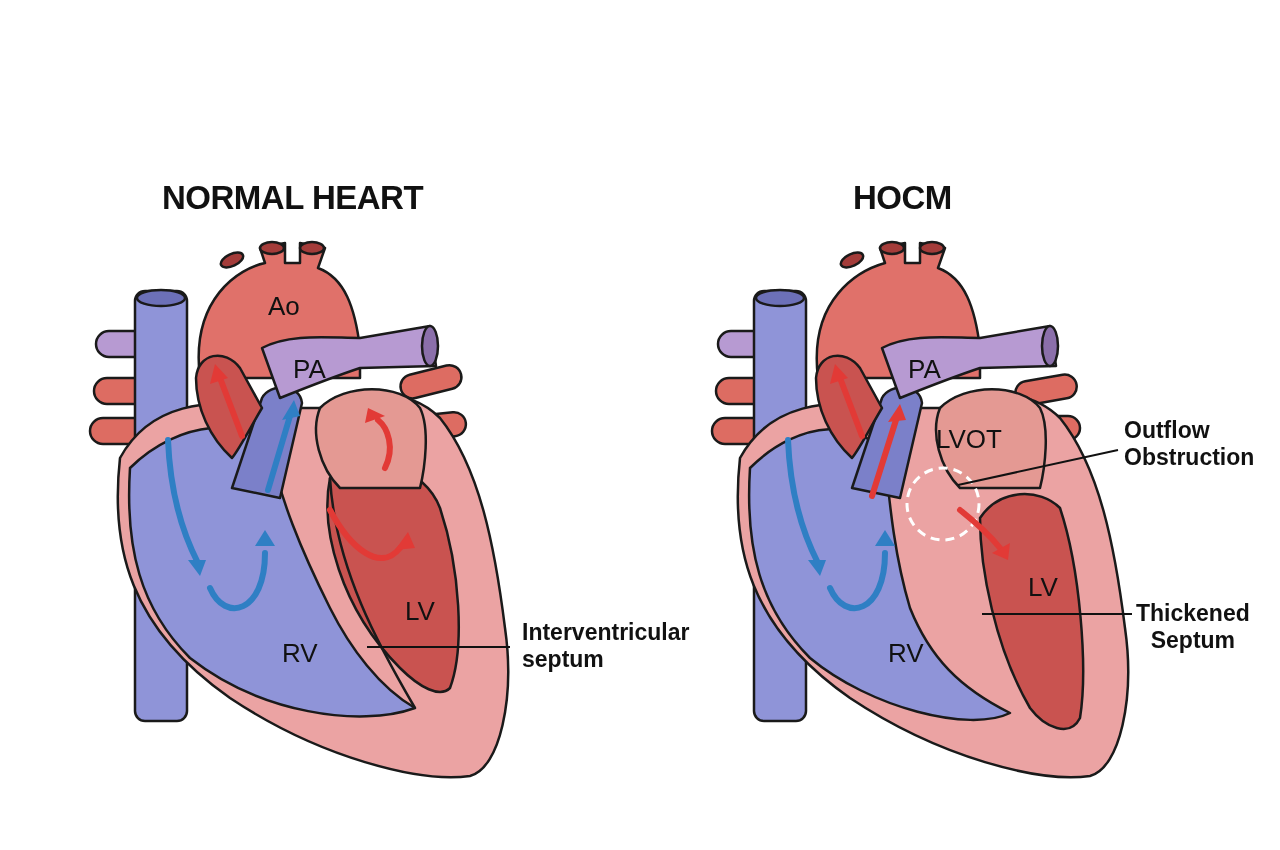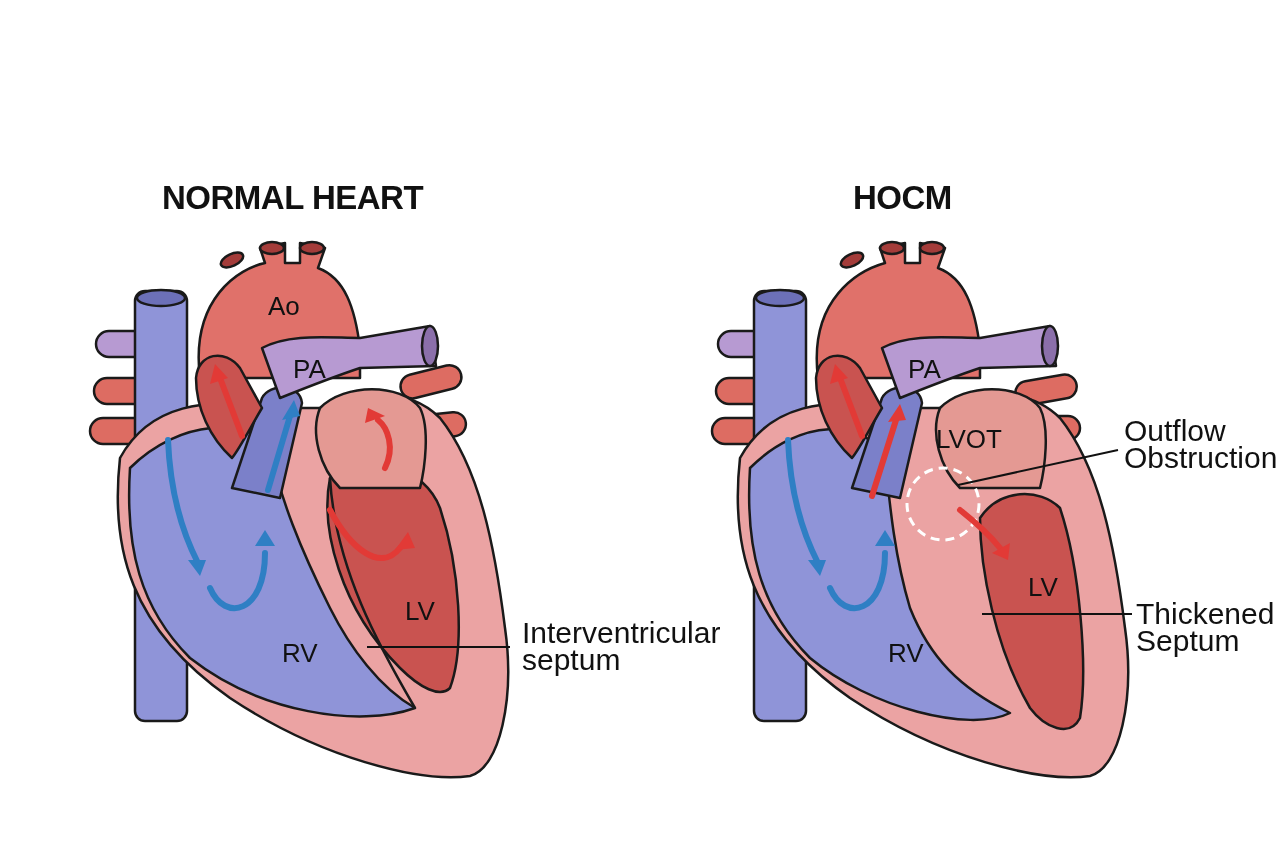--- a/index.html
+++ b/index.html
@@ -4,21 +4,21 @@
 <style>
   html, body { margin: 0; padding: 0; background: #ffffff; }
   body { width: 1280px; height: 850px; position: relative; overflow: hidden; font-family: "Liberation Sans", sans-serif; }
   .panel { position: absolute; top: 0; width: 640px; height: 850px; margin-top: 48px; }
   .panel.left { left: 0; }
   .panel.right { left: 640px; }
   .title { position: absolute; top: 131px; font-weight: bold; font-size: 33px; color: #111; letter-spacing: -0.5px; white-space: nowrap; }
   .left .title { left: 162px; }
   .right .title { left: 213px; }
   svg.heart { position: absolute; left: 0; top: 0; width: 640px; height: 850px; }
-  .callout { position: absolute; font-size: 30px; line-height: 27px; color: #111; white-space: nowrap; }
+  .callout { position: absolute; font-size: 23px; line-height: 27px; color: #111; white-space: nowrap; font-weight: bold; }
   .chamber-label { font-family: "Liberation Sans", sans-serif; font-size: 26px; fill: #111; }
 </style>
 </head>
 <body>
 
 <div class="panel left">
   <div class="title">NORMAL HEART</div>
 
   <svg class="heart" viewBox="0 0 640 850">
     <g stroke="#1a1a1a" stroke-width="2.5" stroke-linejoin="round">
@@ -137,17 +137,17 @@
     <text class="chamber-label" x="388" y="548">LV</text>
     <text class="chamber-label" x="248" y="614">RV</text>
     <line x1="318" y1="437" x2="478" y2="402" stroke="#111" stroke-width="2"></line>
     <line x1="342" y1="566" x2="492" y2="566" stroke="#111" stroke-width="2"></line>
   </svg>
 
   <div class="callout" style="left:484px; top:369px;">
     <div>Outflow</div>
     <div>Obstruction</div>
   </div>
-  <div class="callout" style="left:496px; top:552px;">
+  <div class="callout" style="left:496px; top:552px;text-align:center;">
     <div>Thickened</div>
     <div>Septum</div>
   </div>
 </div>
 
 </body></html>

